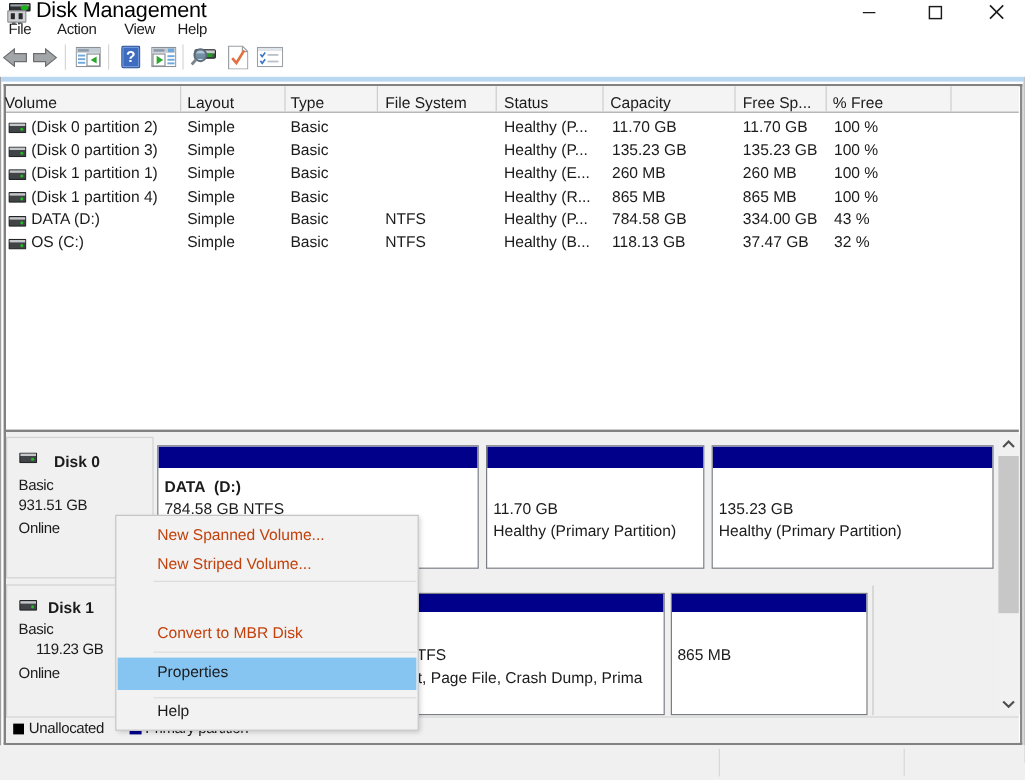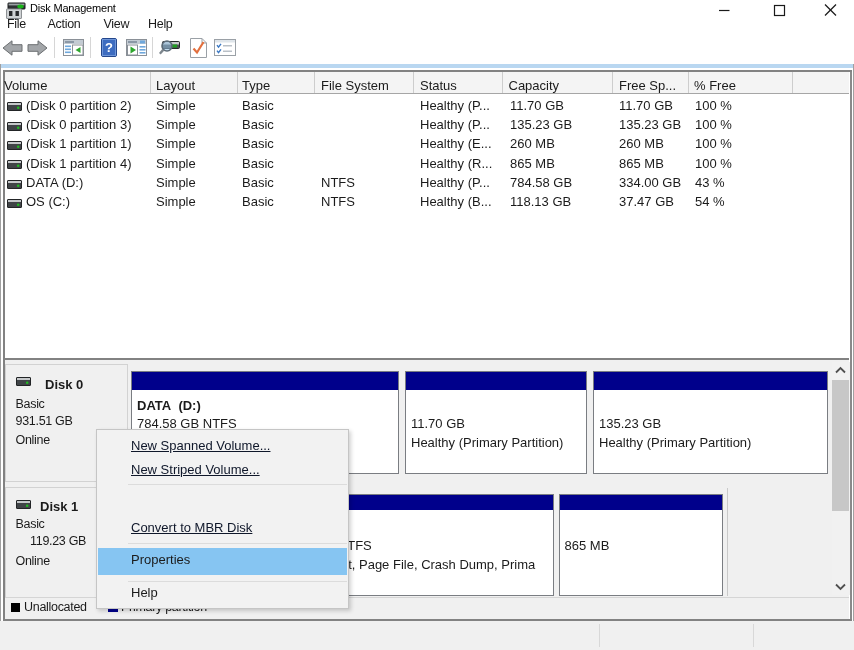--- a/index.html
+++ b/index.html
@@ -8,37 +8,37 @@
        box-sizing:border-box;}
   .t{position:absolute;font-size:13px;line-height:16px;color:#1b1b1b;letter-spacing:0px;white-space:nowrap;}
   .sm{font-size:12.5px;letter-spacing:-0.3px;}
   .b{font-weight:bold;}
   .abs{position:absolute;}
   .sep{position:absolute;width:1px;background:#d6d6d6;}
   .part{position:absolute;box-sizing:border-box;border:1px solid #7a7d82;background:#ffffff;overflow:hidden;}
   .pbar{position:absolute;left:0;top:0;right:0;height:17px;background:#00008b;}
   .cell{position:absolute;box-sizing:border-box;border:1px solid #d2d2d2;background:#f0f0f0;}
   .gridv{position:absolute;top:72px;height:21px;width:1px;background:#cdcdcd;}
-  .dis{color:#0f172a;text-decoration:underline;}
+  .dis{color:#c2410c;}
   .msep{position:absolute;height:1px;background:#dcdcdc;}
 </style>
 </head>
 <body>
 <div id="win">
 <svg class="abs" style="left:5px;top:2px" width="22" height="18" viewBox="0 0 22 18">
 <rect x="3" y="1" width="17" height="6" rx="0.5" fill="#2e3133" stroke="#1b1d1e"></rect>
 <rect x="3.6" y="1.6" width="15.8" height="1.8" fill="#9aa0a3"></rect>
 <ellipse cx="15.5" cy="4.4" rx="3.2" ry="2" fill="#17b317"></ellipse>
 <rect x="1.5" y="7" width="15" height="9.5" rx="0.5" fill="#cfd2d4" stroke="#8d9194"></rect>
 <rect x="4" y="9" width="3.4" height="5" fill="#27292b"></rect>
 <rect x="10.5" y="9" width="3.4" height="5" fill="#27292b"></rect>
 <rect x="5" y="16.5" width="3" height="1.5" fill="#6f7376"></rect>
 <rect x="10" y="16.5" width="3" height="1.5" fill="#6f7376"></rect>
 </svg>
-<div class="t" style="left:30px;top:0px;color:#000;font-size:11px;letter-spacing:-0.2px;">Disk Management</div>
+<div class="t" style="left:30px;top:0px;color:#000;font-size:18px;letter-spacing:-0.2px;">Disk Management</div>
 <svg class="abs" style="left:714px;top:0px" width="140" height="22" viewBox="0 0 140 22">
 <line x1="5" y1="10.5" x2="15.5" y2="10.5" stroke="#1a1a1a" stroke-width="1.2"></line>
 <rect x="60.5" y="5.5" width="10" height="10" fill="none" stroke="#1a1a1a" stroke-width="1.2"></rect>
 <line x1="111" y1="4.5" x2="122" y2="15.5" stroke="#1a1a1a" stroke-width="1.3"></line>
 <line x1="122" y1="4.5" x2="111" y2="15.5" stroke="#1a1a1a" stroke-width="1.3"></line>
 </svg>
 <div class="t sm" style="left:7px;top:15.5px;">File</div>
 <div class="t sm" style="left:47.5px;top:15.5px;">Action</div>
 <div class="t sm" style="left:103.5px;top:15.5px;">View</div>
 <div class="t sm" style="left:148px;top:15.5px;">Help</div>
@@ -190,21 +190,21 @@
 <rect x="1" y="1" width="13" height="2" fill="#c5c8ca"></rect>
 <circle cx="11.2" cy="5.7" r="1.3" fill="#22bb22"></circle>
 </svg>
 <div class="t" style="left:26px;top:194.3px;">OS (C:)</div>
 <div class="t" style="left:156px;top:194.3px;">Simple</div>
 <div class="t" style="left:242px;top:194.3px;">Basic</div>
 <div class="t" style="left:321px;top:194.3px;">NTFS</div>
 <div class="t" style="left:420px;top:194.3px;">Healthy (B...</div>
 <div class="t" style="left:510px;top:194.3px;">118.13 GB</div>
 <div class="t" style="left:619px;top:194.3px;">37.47 GB</div>
-<div class="t" style="left:695px;top:194.3px;">54 %</div>
+<div class="t" style="left:695px;top:194.3px;">32 %</div>
 <div class="abs" style="left:5px;top:358px;width:844px;height:1.5px;background:#828282;"></div>
 <div class="abs" style="left:5px;top:359.5px;width:844px;height:259.5px;background:#f0f0f0;"></div>
 <div class="cell" style="left:5px;top:364px;width:122.5px;height:117.5px;"></div>
 <svg class="abs" style="left:16px;top:377px" width="15" height="9" viewBox="0 0 15 9">
 <rect x="0.5" y="0.5" width="14" height="8" rx="0.5" fill="#404447" stroke="#222426"></rect>
 <rect x="1" y="1" width="13" height="2" fill="#c5c8ca"></rect>
 <circle cx="11.2" cy="5.7" r="1.3" fill="#22bb22"></circle>
 </svg>
 <div class="t b" style="left:45px;top:377px;">Disk 0</div>
 <div class="t sm" style="left:15.5px;top:395.5px;">Basic</div>

